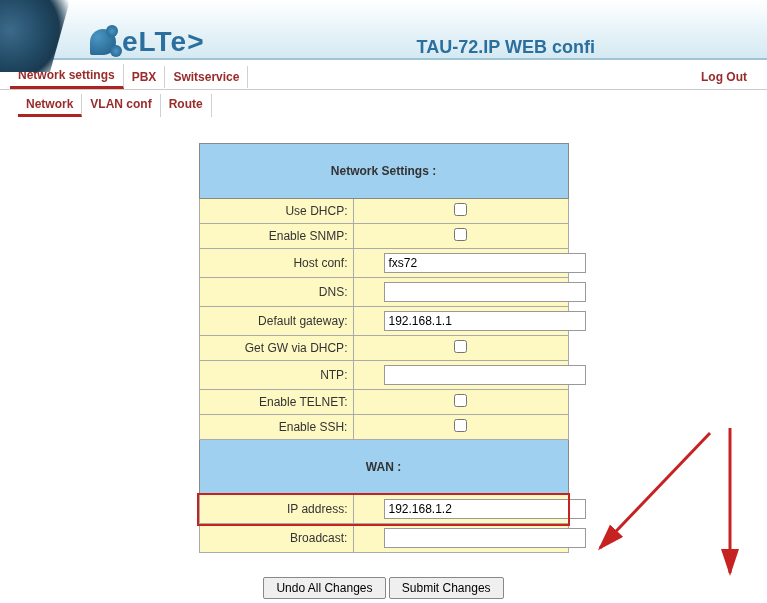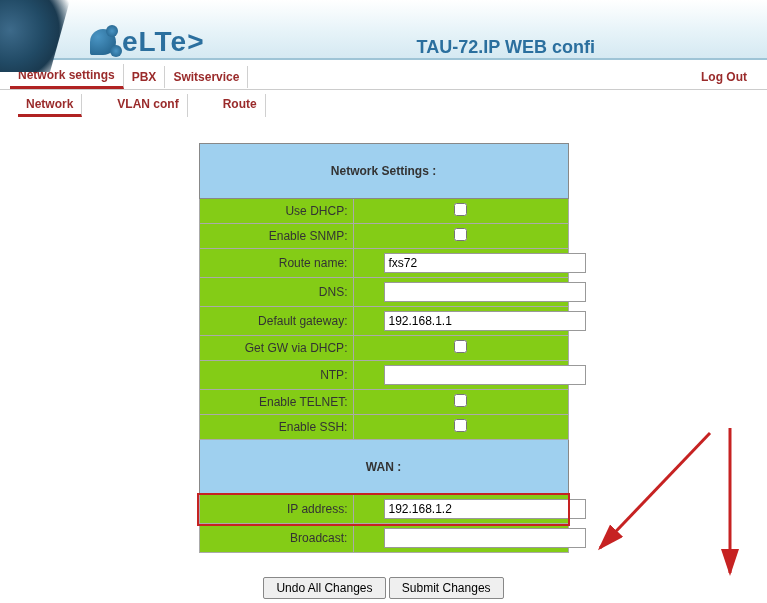--- a/index.html
+++ b/index.html
@@ -68,21 +68,20 @@
     }
     .tabbar .tab.active {
       border-bottom: 3px solid #b02222;
     }
     .tabbar .spacer { flex: 1; }
     .logout { color: #9a2b2b; font-weight: bold; padding: 4px 10px; cursor: pointer; }
     .subtabbar {
       display: flex;
       padding: 4px 12px 6px 18px;
       font-weight: bold;
-      gap: 27px;
     }
     .subtabbar .subtab {
       padding: 3px 8px;
       color: #9a2b2b;
       border-right: 1px solid #d0d0d0;
       cursor: pointer;
     }
     .subtabbar .subtab.active {
       border-bottom: 3px solid #b02222;
     }
@@ -95,21 +94,21 @@
       background: #9fd0ef;
       border: 1px solid #888;
       font-weight: bold;
       padding: 20px;
       text-align: center;
       color: #333;
     }
     .settings-table td {
       border: 1px solid #aaa;
       padding: 4px 6px;
-      background: #84cc16;
+      background: #fef9c3;
     }
     .settings-table td.label {
       text-align: right;
       width: 42%;
       color: #333;
     }
     .settings-table td.val input[type="text"] {
       width: 100%;
       border: 1px solid #999;
       padding: 2px 3px;
@@ -179,21 +178,21 @@
 
   <tr>
     <td class="label">Use DHCP:</td>
     <td class="val center"><input type="checkbox" style=""></td>
   </tr>
   <tr>
     <td class="label">Enable SNMP:</td>
     <td class="val center"><input type="checkbox" style=""></td>
   </tr>
   <tr>
-    <td class="label">Route name:</td>
+    <td class="label">Host conf:</td>
     <td class="val"><input type="text" value="fxs72" style=""></td>
   </tr>
   <tr>
     <td class="label">DNS:</td>
     <td class="val"><input type="text" value="" style=""></td>
   </tr>
   <tr>
     <td class="label">Default gateway:</td>
     <td class="val"><input type="text" value="192.168.1.1" style=""></td>
   </tr>

